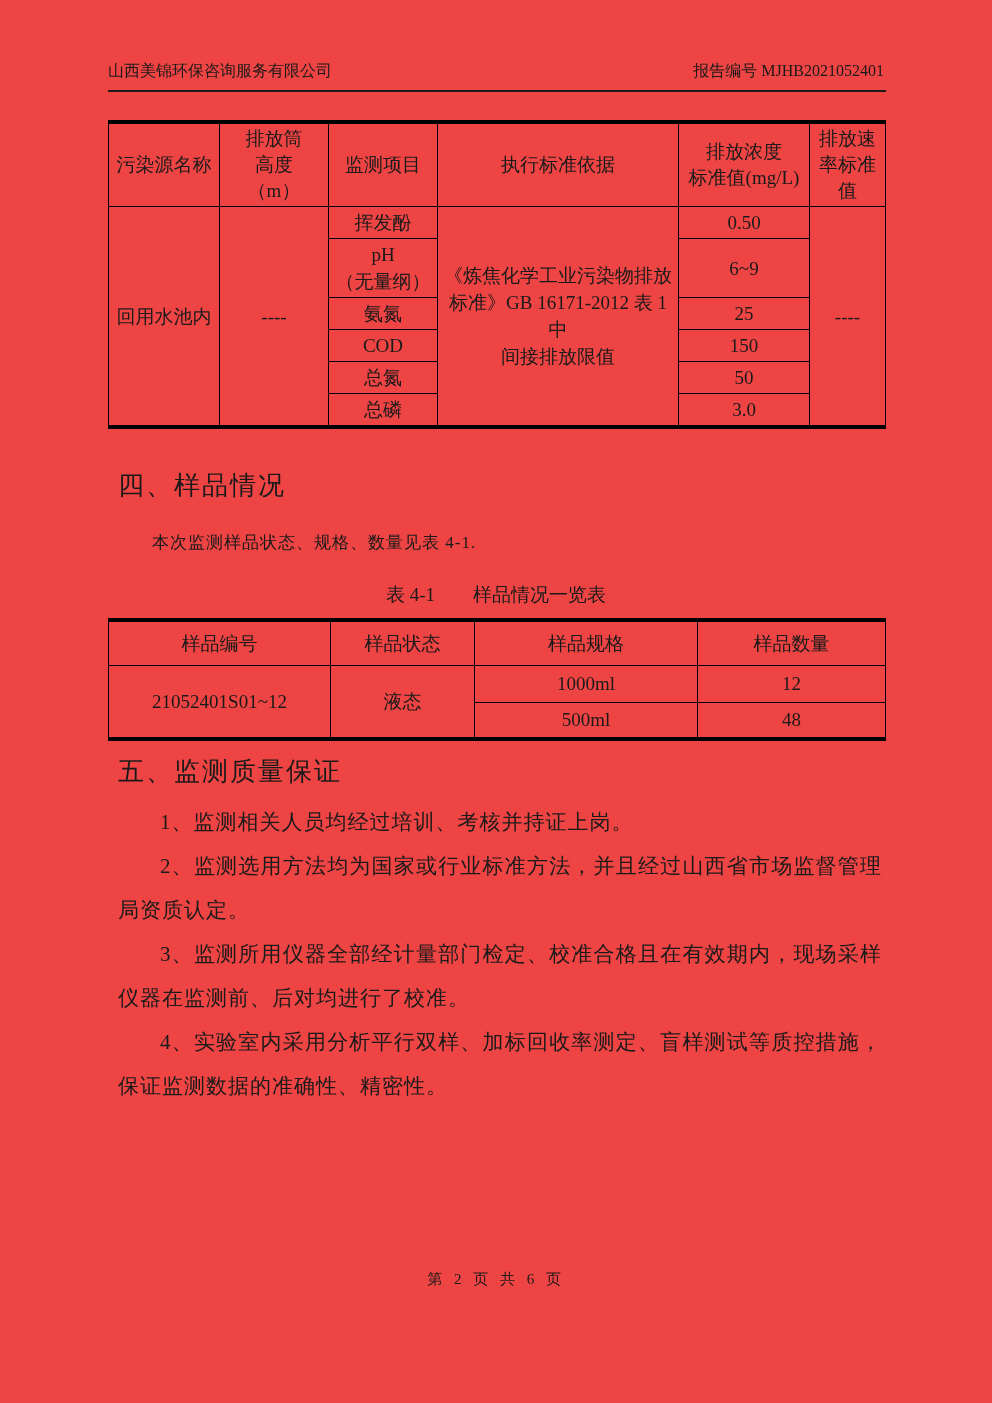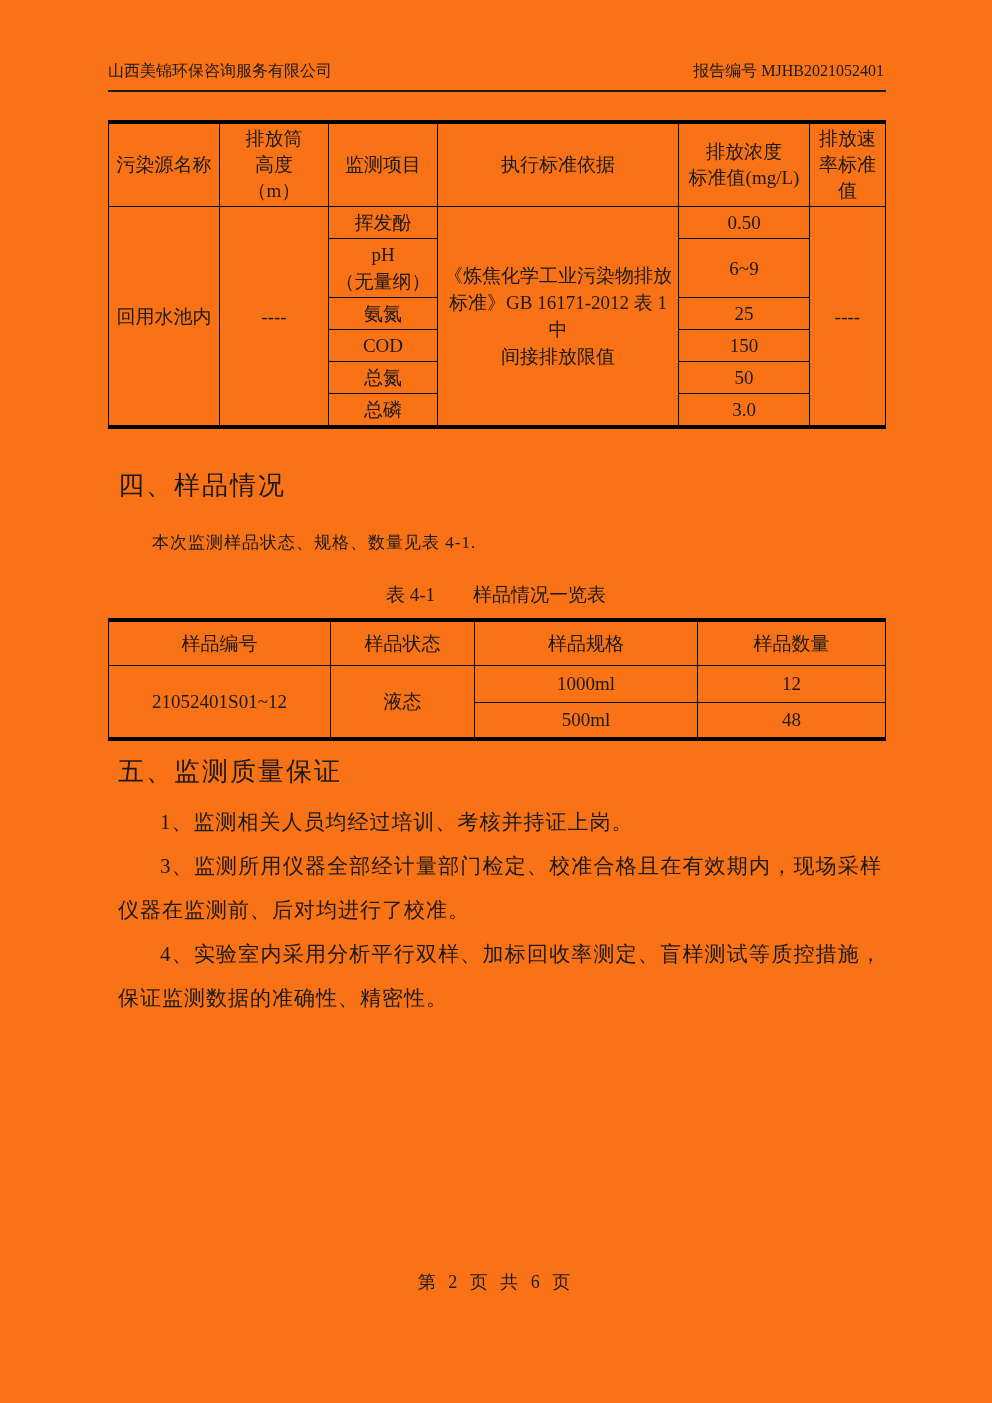--- a/index.html
+++ b/index.html
@@ -2,21 +2,21 @@
 <html><head>
 <meta charset="utf-8">
 <style>
   * { margin: 0; padding: 0; box-sizing: border-box; }
   html, body { background: #9a9a9a; }
   .page {
     position: relative;
     width: 992px;
     height: 1403px;
     margin: 0 auto;
-    background: #f97316;
+    background: #ef4444;
     color: #1a1a1a;
     font-family: "Liberation Serif", "DejaVu Serif", serif;
     overflow: hidden;
   }
 
   
   .page-header {
     position: absolute;
     top: 58px; left: 108px; right: 106px;
     display: flex;
@@ -91,21 +91,21 @@
     text-align: justify;
     letter-spacing: 1px;
   }
   .body-block p { text-indent: 2em; }
 
   
   .page-footer {
     position: absolute;
     top: 1270px; left: 0; width: 992px;
     text-align: center;
-    font-size: 18px;
+    font-size: 15px;
     letter-spacing: 4px;
   }
 </style>
 </head>
 <body>
 
 <div class="page">
 
   <div class="page-header">
     <span class="left">山西美锦环保咨询服务有限公司</span>
@@ -198,19 +198,20 @@
       <tr class="item">
         <td>500ml</td>
         <td>48</td>
       </tr>
     </tbody>
   </table>
 
   <div class="sec-heading" id="heading5">五、监测质量保证</div>
   <div class="body-block">
     <p>1、监测相关人员均经过培训、考核并持证上岗。</p>
+    <p>2、监测选用方法均为国家或行业标准方法，并且经过山西省市场监督管理局资质认定。</p>
     <p>3、监测所用仪器全部经计量部门检定、校准合格且在有效期内，现场采样仪器在监测前、后对均进行了校准。</p>
     <p>4、实验室内采用分析平行双样、加标回收率测定、盲样测试等质控措施，保证监测数据的准确性、精密性。</p>
   </div>
 
   <div class="page-footer">第 2 页 共 6 页</div>
 
 </div>
 
 </body></html>

